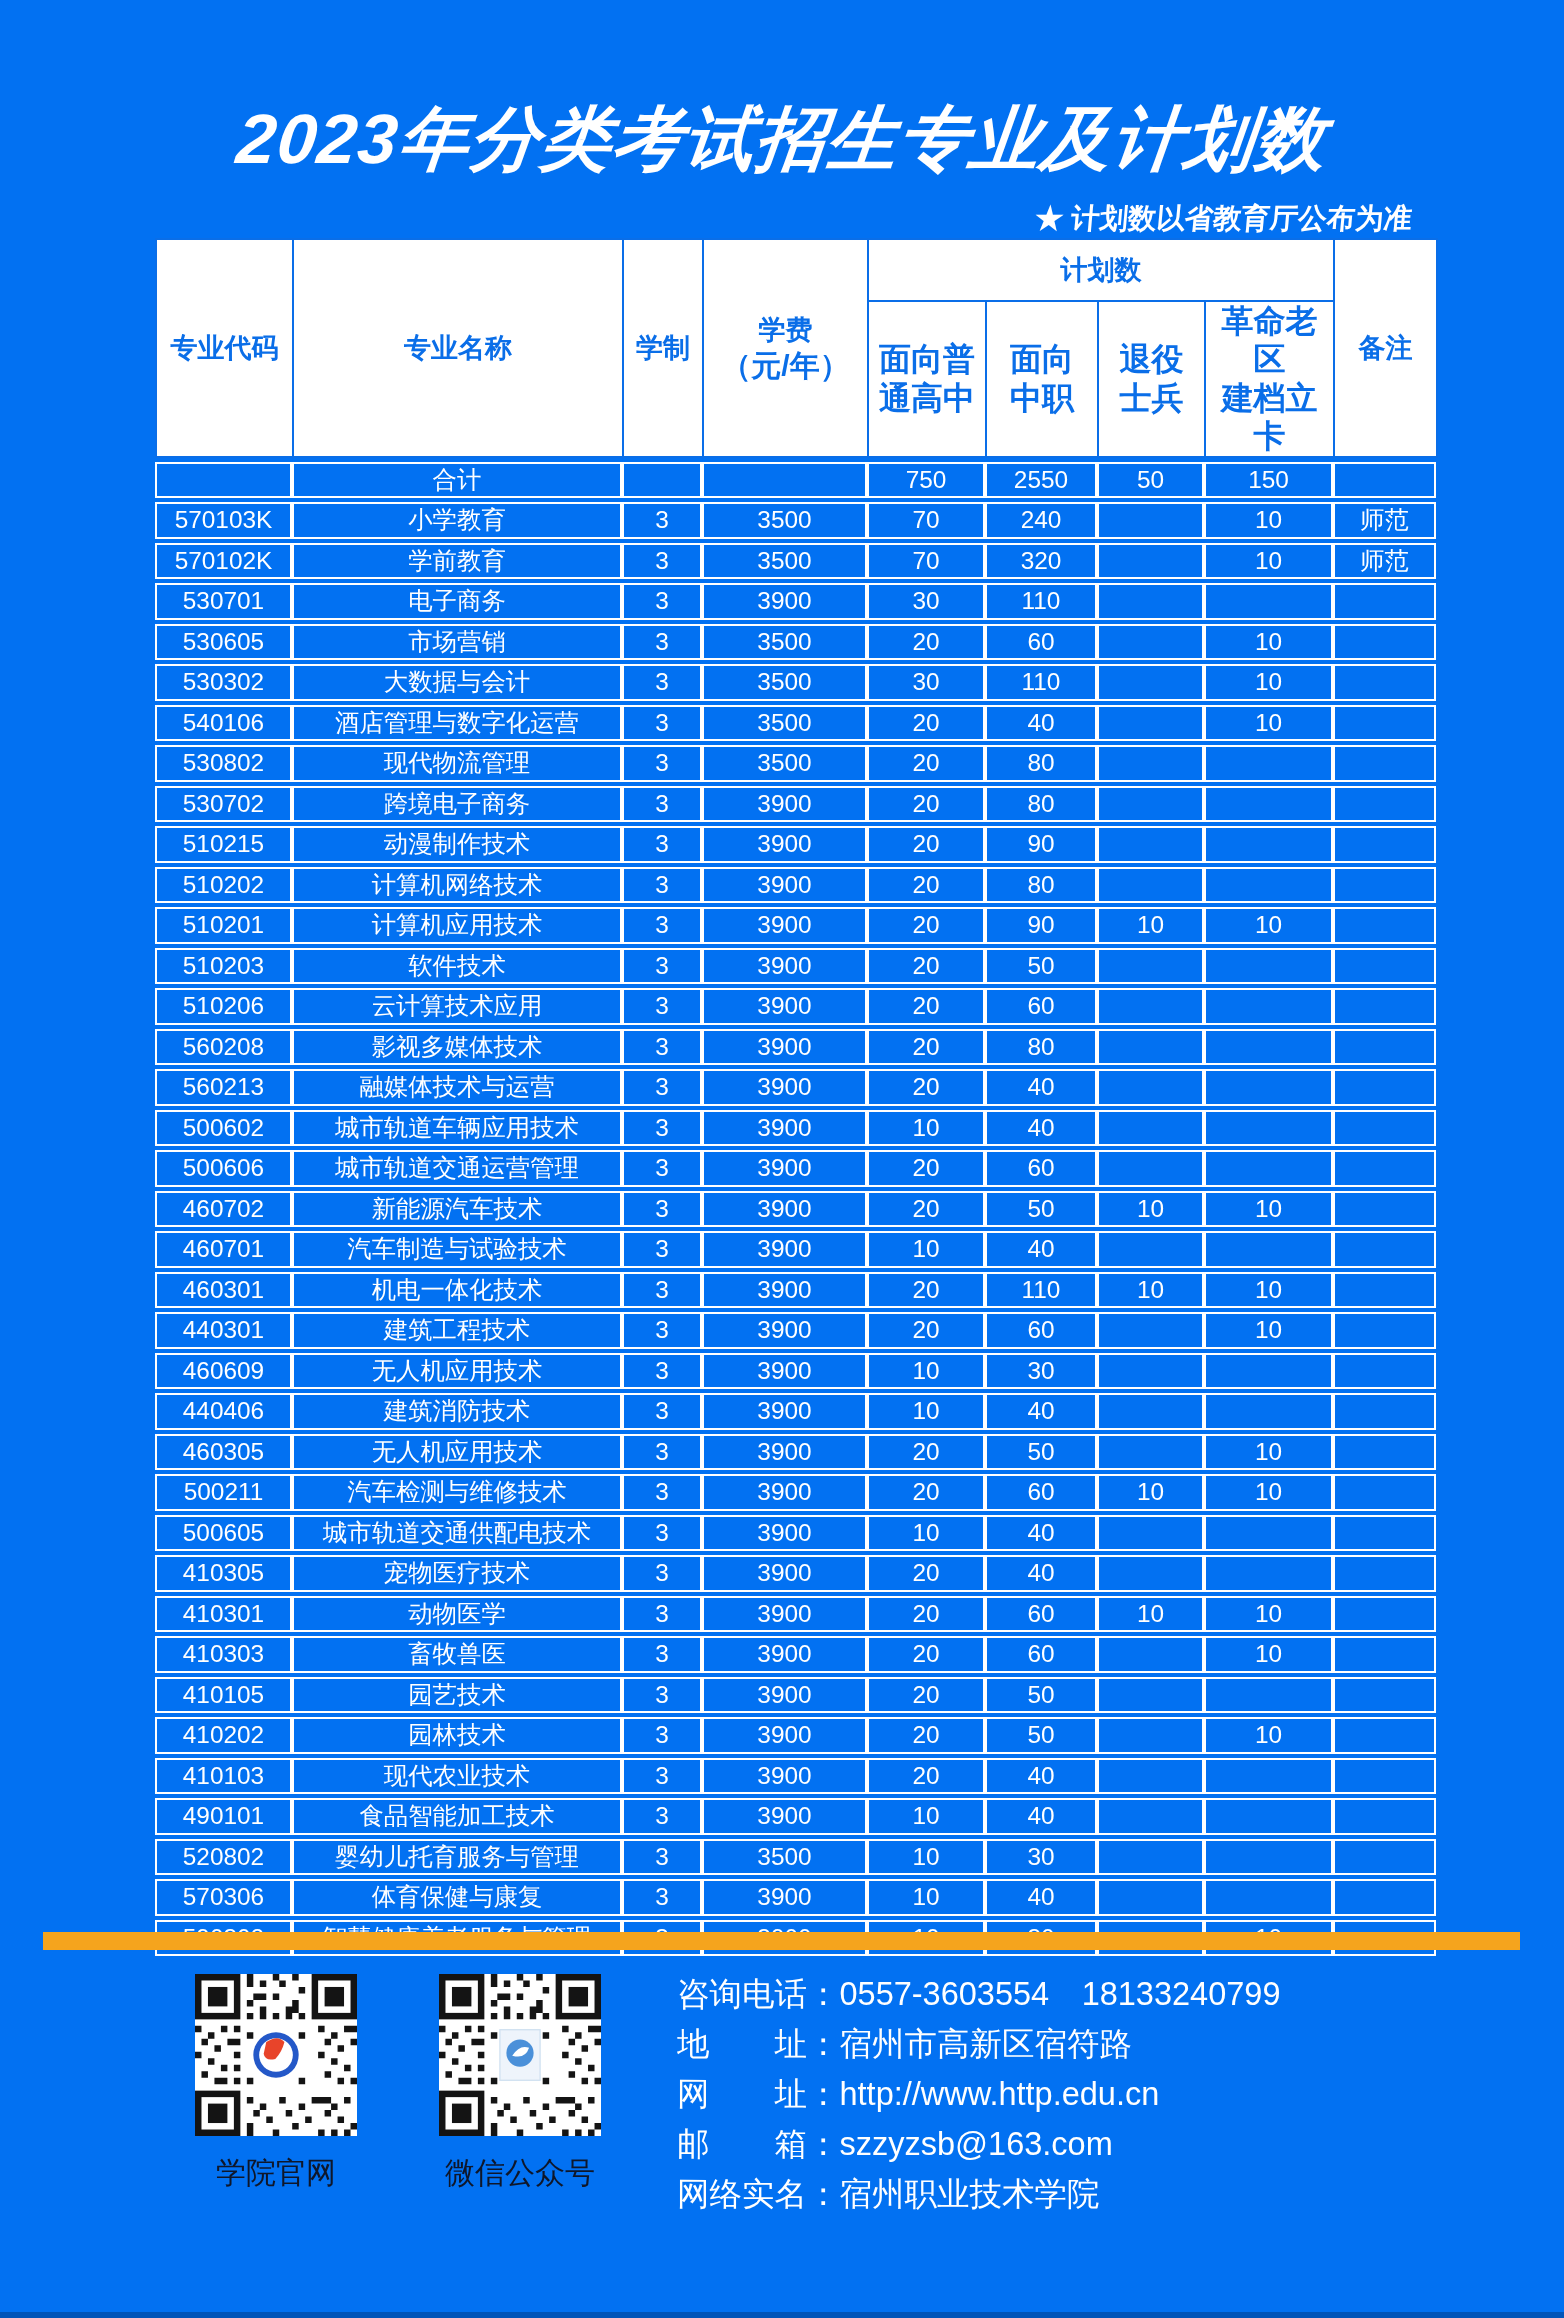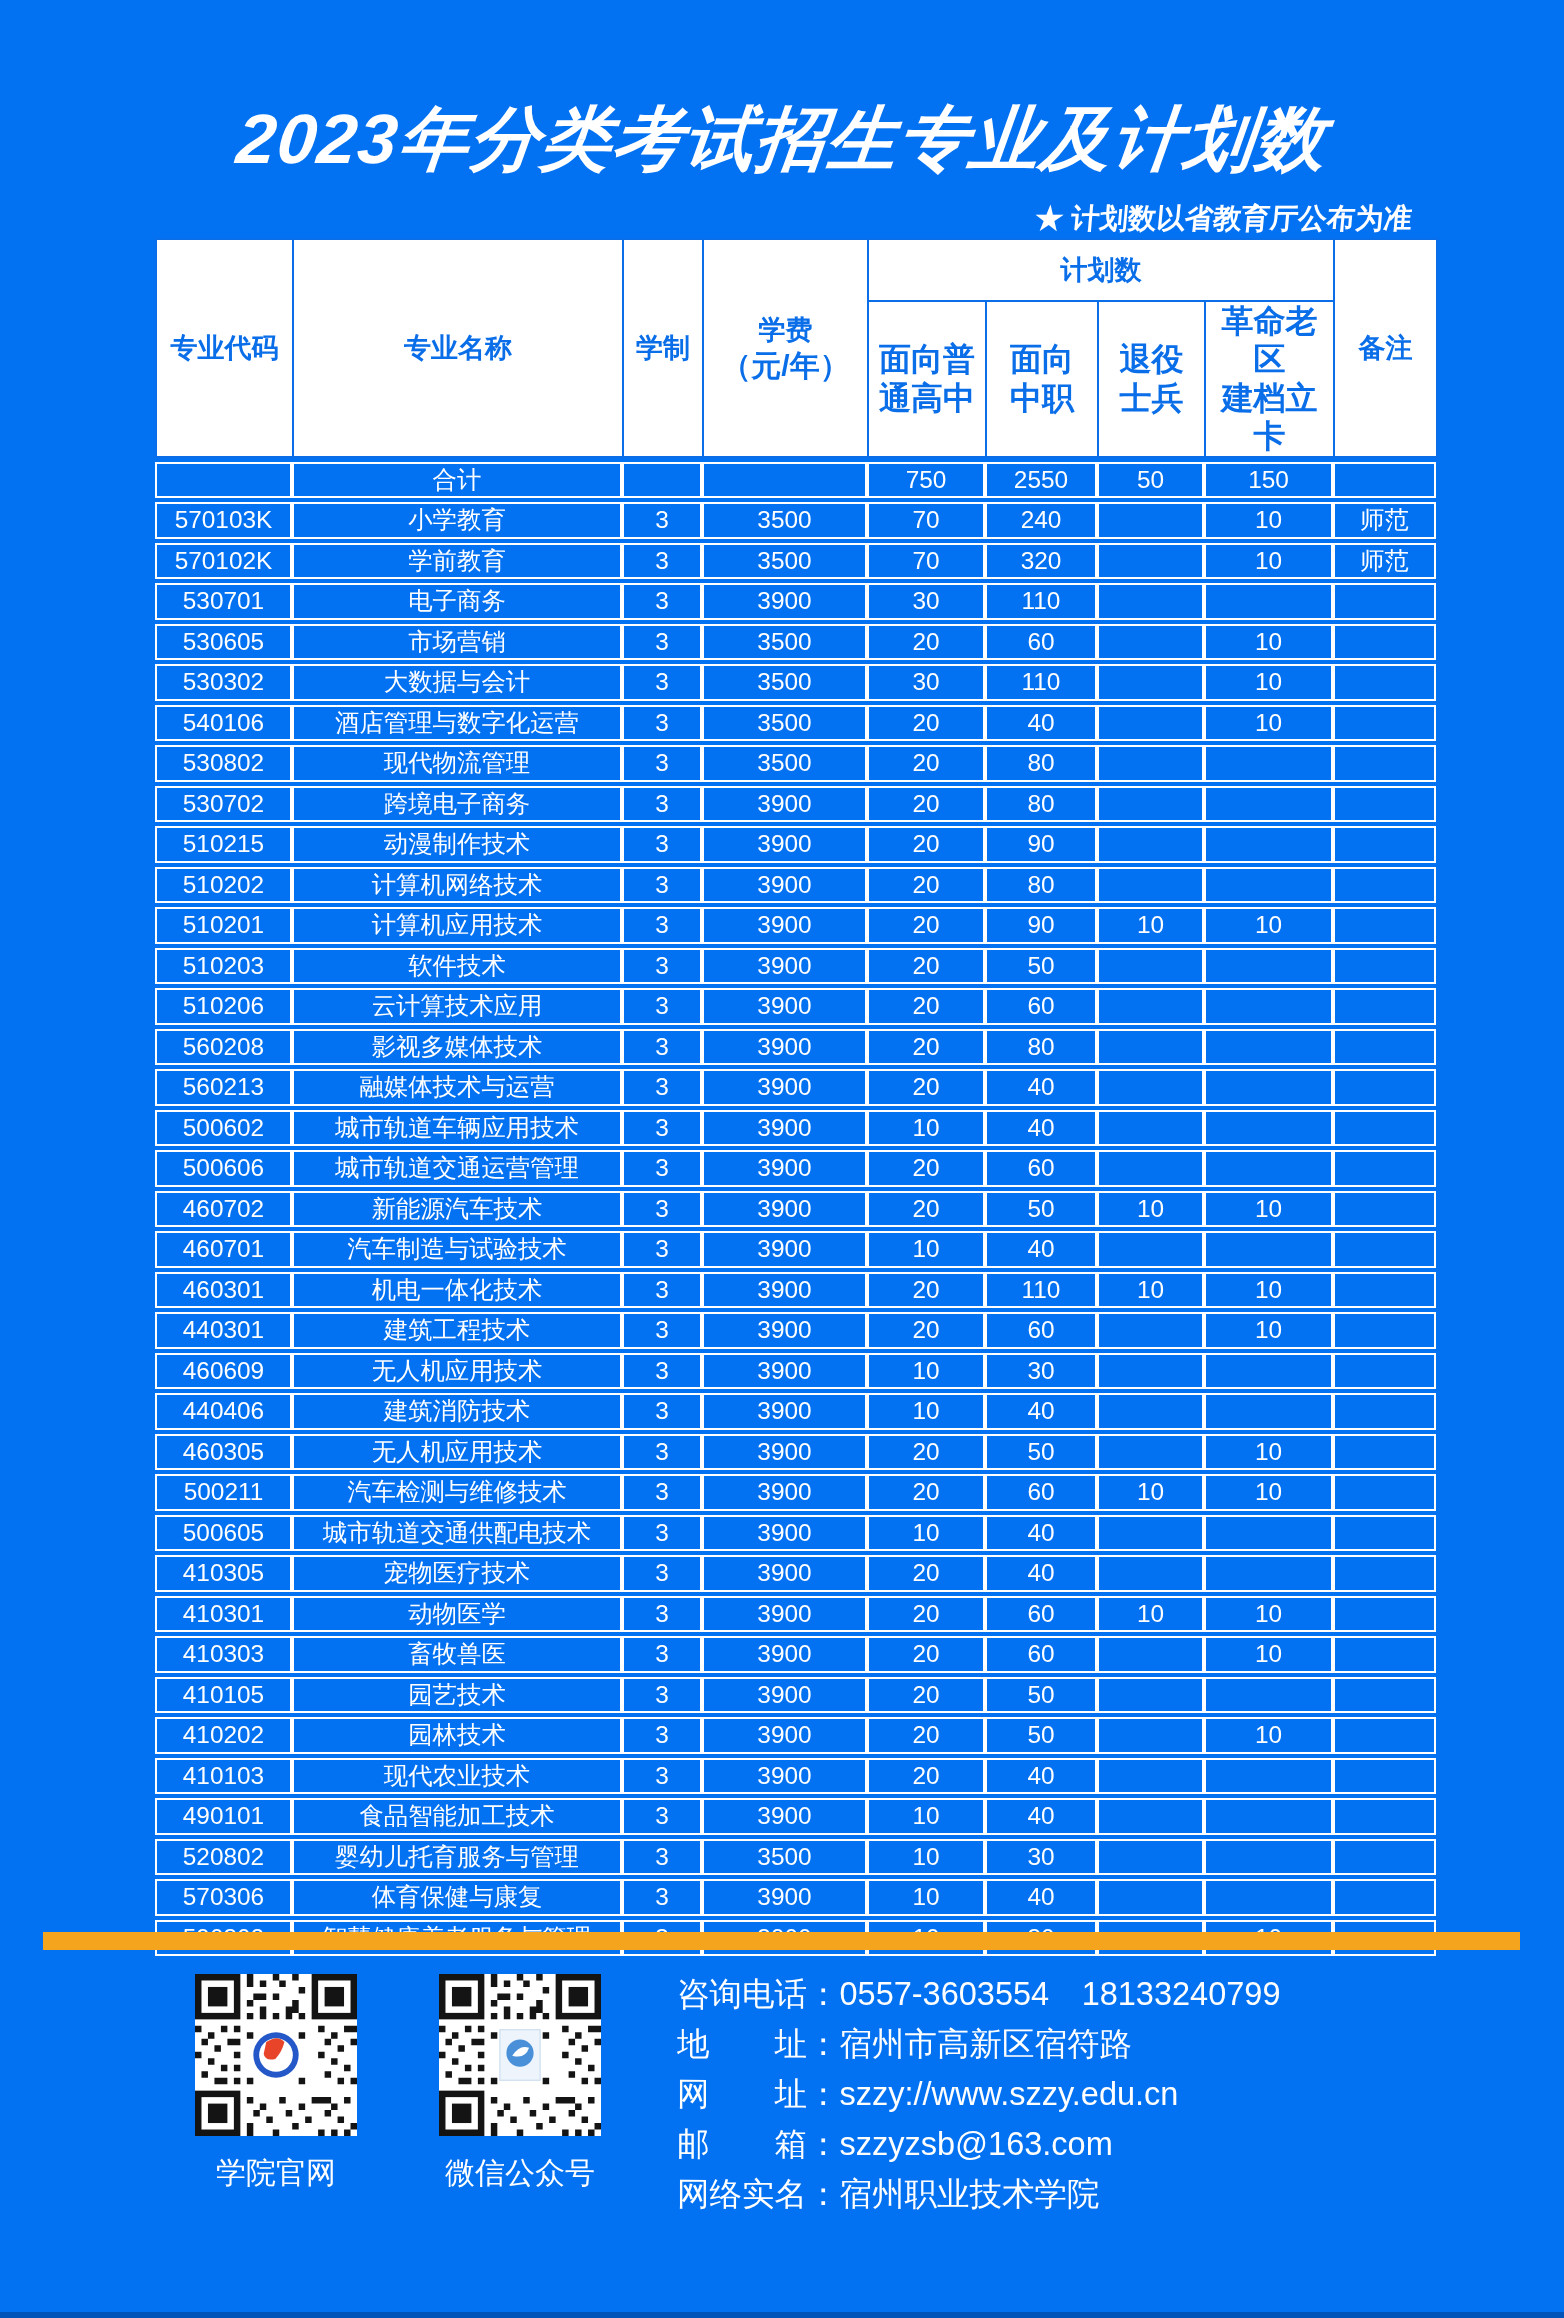--- a/index.html
+++ b/index.html
@@ -38,21 +38,21 @@
     font-size:24.4px;padding:0;overflow:hidden;white-space:nowrap;
   }
   
   .divider{position:absolute;left:43px;top:1932px;width:1477px;height:17.6px;background:#F5A41D;}
   .bottom-strip{position:absolute;left:0;bottom:0;width:100%;height:6.8px;background:#0254B8;}
   .qr{position:absolute;top:1974px;width:162px;height:162px;background:#ffffff;}
   .qr svg{width:100%;height:100%;display:block;}
   .qr1{left:195px;} .qr2{left:439px;}
   .qr-label{
     position:absolute;top:2153px;width:162px;text-align:center;
-    color:#ffffff;font-size:30px;font-weight:400;
+    color:#0f172a;font-size:30px;font-weight:400;
   }
   .qr-label1{left:195px;} .qr-label2{left:439px;}
   .contacts{position:absolute;left:677px;top:1961px;margin-top:8px;}
   .contact-line{height:50px;line-height:50px;color:#ffffff;font-size:32.5px;white-space:pre;}
   .contact-label{display:inline-block;}
   .hidden-defs{position:absolute;width:0;height:0;overflow:hidden;}
 </style>
 </head>
 <body>
 
@@ -581,19 +581,19 @@
     <circle cx="12.5" cy="12.2" r="2.1" fill="#4a90d9"></circle>
     <path d="M11.3 12.6 q1.2 -1.8 2.6 -1.2 q-0.6 1.8 -2.6 1.2z" fill="#ffffff"></path>
   </svg>
 </div>
 <div class="qr-label qr-label1">学院官网</div>
 <div class="qr-label qr-label2">微信公众号</div>
 
 <div class="contacts">
   <div class="contact-line"><span class="contact-label">咨询电话：</span><span>0557-3603554　18133240799</span></div>
   <div class="contact-line"><span class="contact-label">地　　址：</span><span>宿州市高新区宿符路</span></div>
-  <div class="contact-line"><span class="contact-label">网　　址：</span><span>szzy://www.szzy.edu.cn</span></div>
+  <div class="contact-line"><span class="contact-label">网　　址：</span><span>http://www.http.edu.cn</span></div>
   <div class="contact-line"><span class="contact-label">邮　　箱：</span><span>szzyzsb@163.com</span></div>
   <div class="contact-line"><span class="contact-label">网络实名：</span><span>宿州职业技术学院</span></div>
 </div>
 
 <div class="bottom-strip"></div>
 
 
 </body></html>

